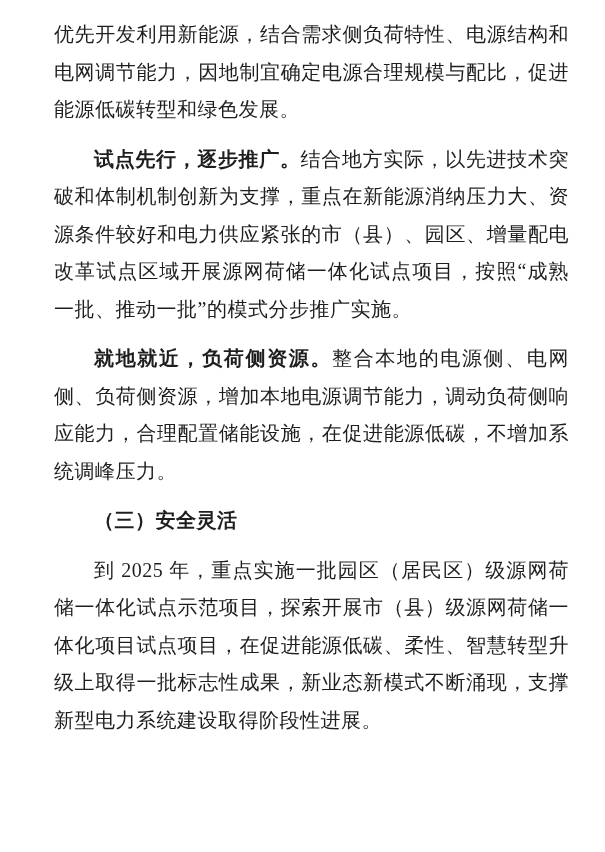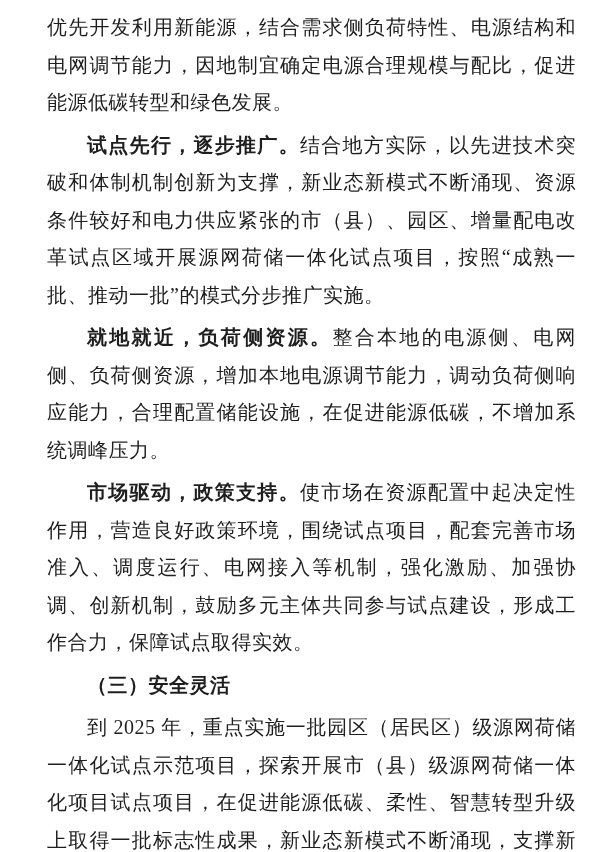--- a/index.html
+++ b/index.html
@@ -20,45 +20,44 @@
     box-sizing: border-box;
     padding: 4px 24px 0 42px;
     color: #1e1e1e;
     font-size: 20px;
     line-height: 37.5px;
     text-align: justify;
     text-justify: inter-ideograph;
     letter-spacing: 0.5px;
   }
   .para {
-    margin: 5px;
+    margin: 12px;
     text-indent: 2em;
   }
   .para.no-indent {
     text-indent: 0;
   }
   .lead {
     font-weight: 700;
   }
   .para.heading {
     font-weight: 700;
   }
 </style>
 </head>
 <body>
 
 <div class="page">
   <div class="doc">
 
     <p class="para no-indent"><span class="body-text">优先开发利用新能源，结合需求侧负荷特性、电源结构和电网调节能力，因地制宜确定电源合理规模与配比，促进能源低碳转型和绿色发展。</span></p>
 
-    <p class="para"><span class="lead">试点先行，逐步推广。</span><span class="body-text">结合地方实际，以先进技术突破和体制机制创新为支撑，新业态新模式不断涌现、资源条件较好和电力供应紧张的市（县）、园区、增量配电改革试点区域开展源网荷储一体化试点项目，按照“成熟一批、推动一批”的模式分步推广实施。</span></p>
+    <p class="para"><span class="lead">试点先行，逐步推广。</span><span class="body-text">结合地方实际，以先进技术突破和体制机制创新为支撑，重点在新能源消纳压力大、资源条件较好和电力供应紧张的市（县）、园区、增量配电改革试点区域开展源网荷储一体化试点项目，按照“成熟一批、推动一批”的模式分步推广实施。</span></p>
 
     <p class="para"><span class="lead">就地就近，负荷侧资源。</span><span class="body-text">整合本地的电源侧、电网侧、负荷侧资源，增加本地电源调节能力，调动负荷侧响应能力，合理配置储能设施，在促进能源低碳，不增加系统调峰压力。</span></p>
 
-    <p class="para"><span class="lead">市场驱动，政策支持。</span><span class="body-text">使市场在资源配置中起决定性作用，营造良好政策环境，围绕试点项目，配套完善市场准入、调度运行、电网接入等机制，强化激励、加强协调、创新机制，鼓励多元主体共同参与试点建设，形成工作合力，保障试点取得实效。</span></p>
 
     <p class="para heading"><span>（三）安全灵活</span></p>
 
     <p class="para"><span class="body-text">到 2025 年，重点实施一批园区（居民区）级源网荷储一体化试点示范项目，探索开展市（县）级源网荷储一体化项目试点项目，在促进能源低碳、柔性、智慧转型升级上取得一批标志性成果，新业态新模式不断涌现，支撑新型电力系统建设取得阶段性进展。</span></p>
 
   </div>
 </div>
 
 </body></html>

